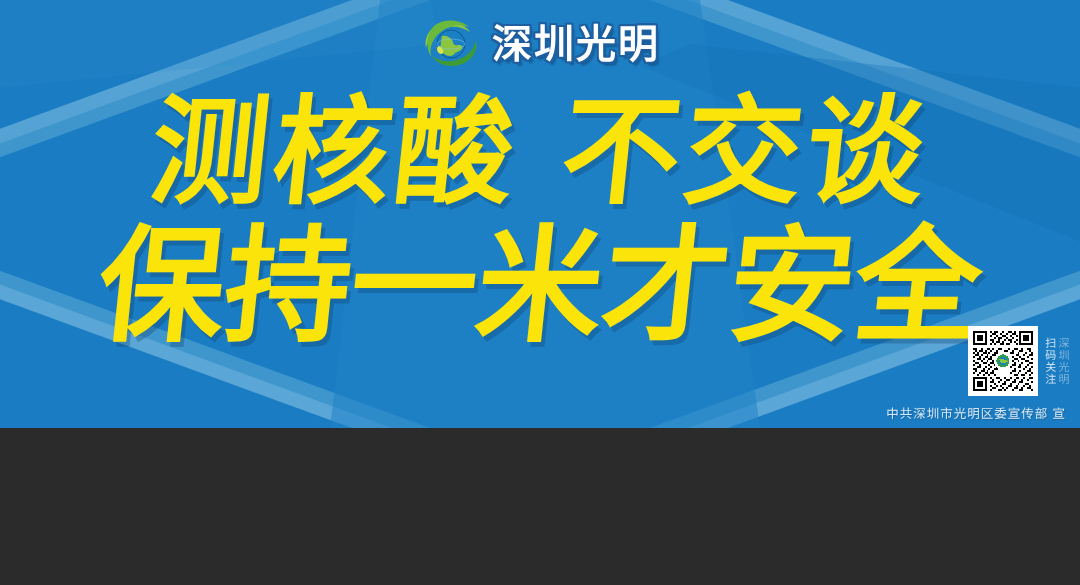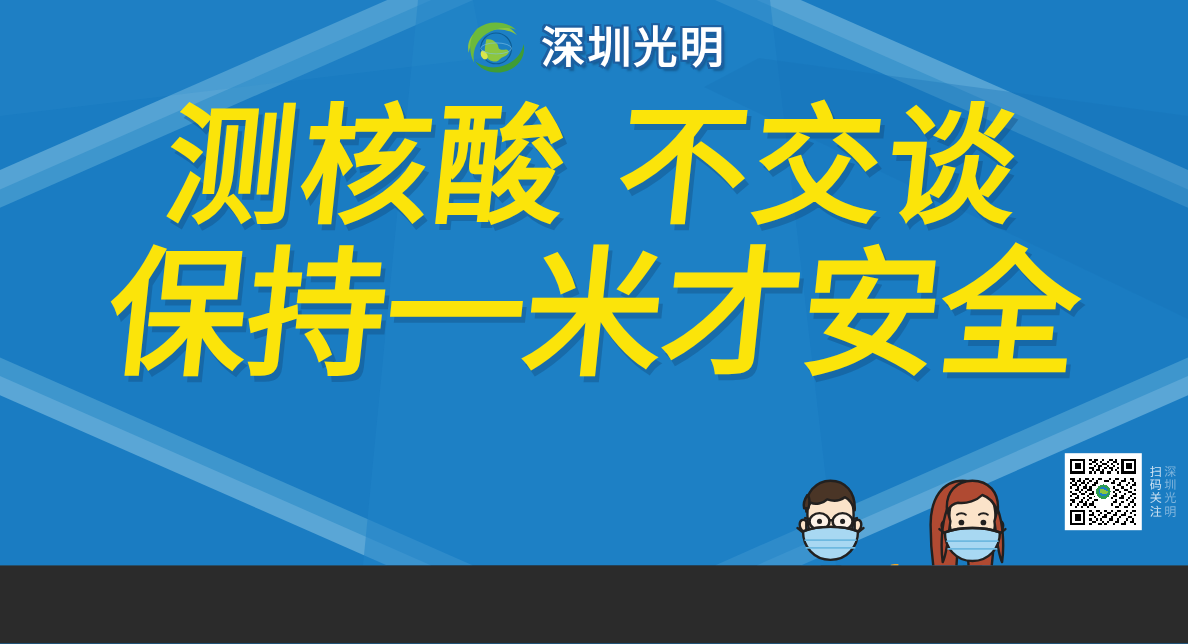--- a/index.html
+++ b/index.html
@@ -1,21 +1,21 @@
 <!DOCTYPE html>
 <html lang="zh-CN"><head>
 <meta charset="utf-8">
 <title>深圳光明 防疫公益海报</title>
 <style>
   * { margin:0; padding:0; box-sizing:border-box; }
   html,body { background:#2b2b2b; }
 
   .poster{
     position:relative;
-    width:1080px; height:514px;
+    width:1080px; height:428px;
     overflow:hidden;
     background:#1e7ec4;
     font-family:"Liberation Sans","DejaVu Sans",sans-serif;
     user-select:none;
   }
 
   
   .bg-base{position:absolute;inset:0;background:#1a7cc2;}
   .bg-layer{position:absolute;inset:0;overflow:hidden;}
   .bg-layer svg{position:absolute;inset:0;width:100%;height:100%;display:block;}
@@ -426,14 +426,15 @@
       <circle cx="16.5" cy="16.5" r="3.4" fill="#2f9e4f"></circle>
       <circle cx="16.5" cy="16.5" r="2.2" fill="#1b7fc4"></circle>
       <path d="M14.6 15.6c1-.6 2-.4 2.7.2.6.5 1.4.2 1.7.8-.5.9-1.6 1.3-2.6 1.1-1-.2-1.8-1-1.8-2.1z" fill="#8cc63f"></path>
     </svg>
     <div class="qr-caption">
       <span class="col c1">扫码关注</span>
       <span class="col c2">深圳光明</span>
     </div>
   </div>
 
+  <div class="credit">中共深圳市光明区委宣传部 宣</div>
 
 </div>
 
 </body></html>

